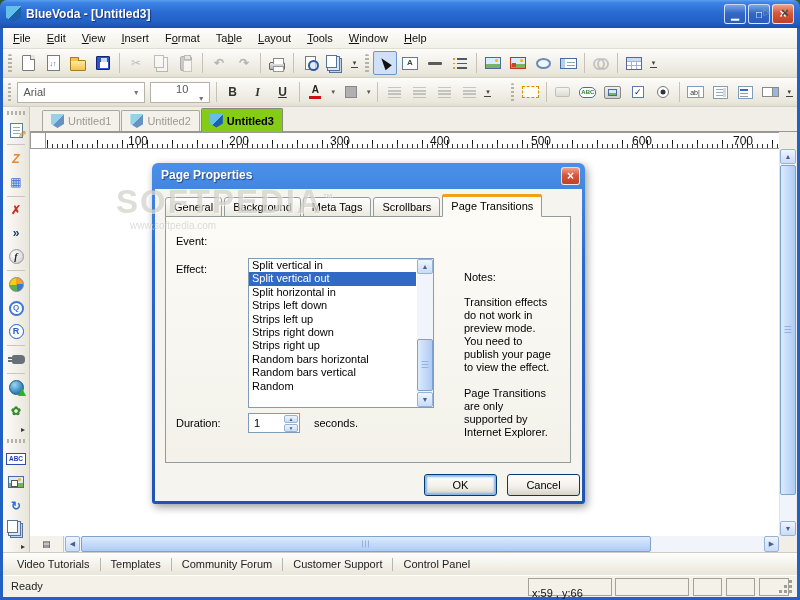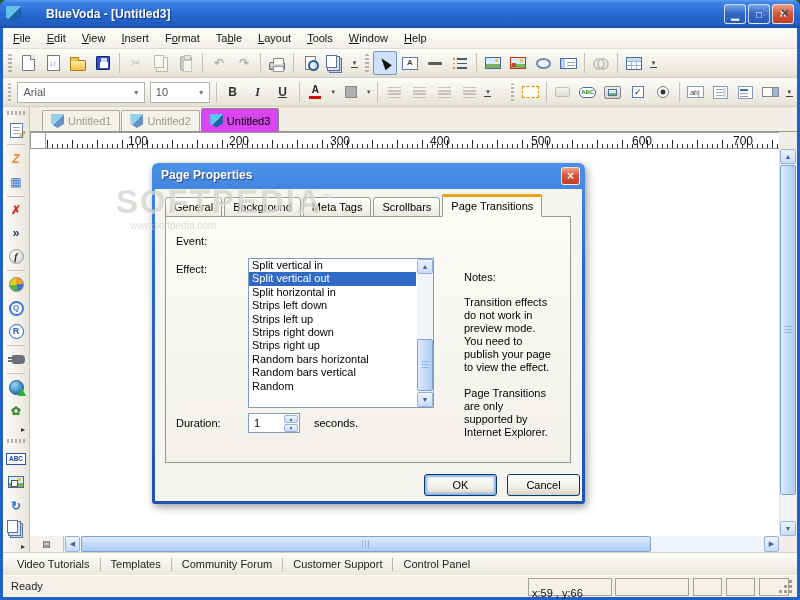--- a/index.html
+++ b/index.html
@@ -4,21 +4,21 @@
 <style>
   * { margin:0; padding:0; box-sizing:border-box; }
   html,body { width:800px; height:600px; overflow:hidden; }
   body { position:relative; font-family:"Liberation Sans",sans-serif; font-size:11px; background:var(--desktop,#2d5a2e); }
 
   
   .frame { position:absolute; inset:0; border-radius:7px 7px 0 0; background:#2260c4; }
   .face  { position:absolute; left:3px; right:3px; top:28px; bottom:3px; background:#f0eee6; }
   .titlebar { position:absolute; left:0; right:0; top:0; height:28px; border-radius:7px 7px 0 0;
     background:linear-gradient(180deg,#5ba0ee 0%,#3c82e4 10%,#2a6bd2 45%,#2260c4 80%,#1a4fae 100%);
-    display:flex; align-items:center; padding:12px 6px;gap:20px; }
+    display:flex; align-items:center; padding:12px 6px; }
   .title-text { color:#fff; font-weight:bold; font-size:12px; margin-left:5px; text-shadow:1px 1px 1px rgba(0,0,40,.5); }
   .shield { width:13px; height:14px; background:linear-gradient(135deg,#63c0e8 0 50%,#1b5fae 50%);
     clip-path:polygon(0 0,100% 0,100% 72%,50% 100%,0 72%); flex:none; }
   .shield.big { width:15px; height:16px; filter:drop-shadow(0 0 1px #fff); }
   .winbtns { position:absolute; right:6px; top:4px; display:flex; gap:2px; }
   .winbtn { width:22px; height:20px; border-radius:3px; border:1px solid rgba(255,255,255,.75);
     background:linear-gradient(180deg,#7aa7e8,#3468c8 45%,#2a5cb8); color:#fff; font-size:10px; font-weight:bold;
     display:flex; align-items:center; justify-content:center; }
   .winbtn.close { background:linear-gradient(180deg,#f0a089,#d6573d 45%,#c04028); font-size:12px; }
 
@@ -42,21 +42,21 @@
   .tb-btn.active { background:#cfe0f7; border-color:#6a96c8; }
   .tb-btn.disabled { filter:grayscale(1); opacity:.45; }
   .glyph { font-size:12px; line-height:1; }
   .tb-chevron { width:13px; height:24px; display:flex; flex-direction:column; align-items:center; justify-content:center; gap:1px; }
   .tb-chevron .chev-arrow { font-size:7px; color:#44423c; line-height:1; }
   .tb-chevron .chev-bar { width:7px; height:1px; background:#44423c; }
   .tb-dd { width:11px; height:22px; display:flex; align-items:center; justify-content:center; font-size:6px; color:#555; }
   .tb-combo { height:21px; background:#fff; border:1px solid #b5b2a8; display:flex; align-items:center;
     padding-left:5px; color:#555; margin:0 2px; }
   .tb-combo .arr { margin-left:auto; width:15px; text-align:center; font-size:7px; color:#777; }
-  #font-combo { width:146px; } #size-combo { width:68px; }
+  #font-combo { width:146px; } #size-combo { width:68px;flex-direction:column; }
   #fmt-run, #forms-run { display:contents; }
   #forms-run > :first-child { margin-left:16px; }
 
   
   .ico { position:relative; display:flex; align-items:center; justify-content:center; }
   .ico-glyph { font-size:8px; font-weight:bold; line-height:1; }
   .ico-page { width:13px; height:16px; background:#fff; border:1px solid #7a7a7a; border-radius:1px; }
   .ico-page::after { content:""; position:absolute; top:-1px; right:-1px; width:4px; height:4px; background:#e8e5dc;
     border-left:1px solid #7a7a7a; border-bottom:1px solid #7a7a7a; }
   .ico-pagepencil { width:13px; height:15px; background:#fff; border:1px solid #5a7ab0; }
@@ -150,21 +150,21 @@
   .lefttb .tb-btn { height:22px; min-width:24px; }
   .lt-sep { width:18px; height:1px; background:#c9c6ba; margin:1px 0; }
   .lt-expand { width:22px; height:11px; display:flex; align-items:center; justify-content:flex-end; color:#333; font-size:8px; padding-right:2px; }
 
   
   .docbar { position:absolute; left:30px; right:3px; top:107px; height:25px; background:#f0eee6;
     border-bottom:1px solid #9a978c; display:flex; align-items:flex-end; padding-left:12px; }
   .dtab { height:21px; display:flex; align-items:center; gap:4px; padding:0 8px; border:1px solid #aaa79b; border-bottom:none;
     background:#f3f1ea; color:#9c9a90; border-radius:2px 2px 0 0; margin-right:1px; }
   .dtab .shield { opacity:.65; }
-  .dtab.active { background:#d946ef; color:#000; font-weight:normal; border-color:#8a887e; height:24px; margin-bottom:-1px; z-index:2; }
+  .dtab.active { background:#84cc16; color:#000; font-weight:bold; border-color:#8a887e; height:24px; margin-bottom:-1px; z-index:2; }
   .dtab.active .shield { opacity:1; }
   .db-btn { position:absolute; top:5px; width:14px; height:14px; display:flex; align-items:center; justify-content:center; color:#444; }
   #tab-scroll { right:26px; font-size:9px; color:#9a9a9a; }
   #tab-close { right:8px; font-size:13px; font-weight:bold; }
 
   
   .ruler-corner { position:absolute; left:30px; top:132px; width:16px; height:17px; background:#fff; border:1px solid #9a9a9a; }
   .ruler { position:absolute; left:46px; top:132px; width:733px; height:17px; background:#fdfdfd;
     border-top:1px solid #9a9a9a; border-bottom:1px solid #9a9a9a;
     background-image:repeating-linear-gradient(90deg,#333 0 1px,transparent 1px 5px),repeating-linear-gradient(90deg,#111 0 1px,transparent 1px 25px);

